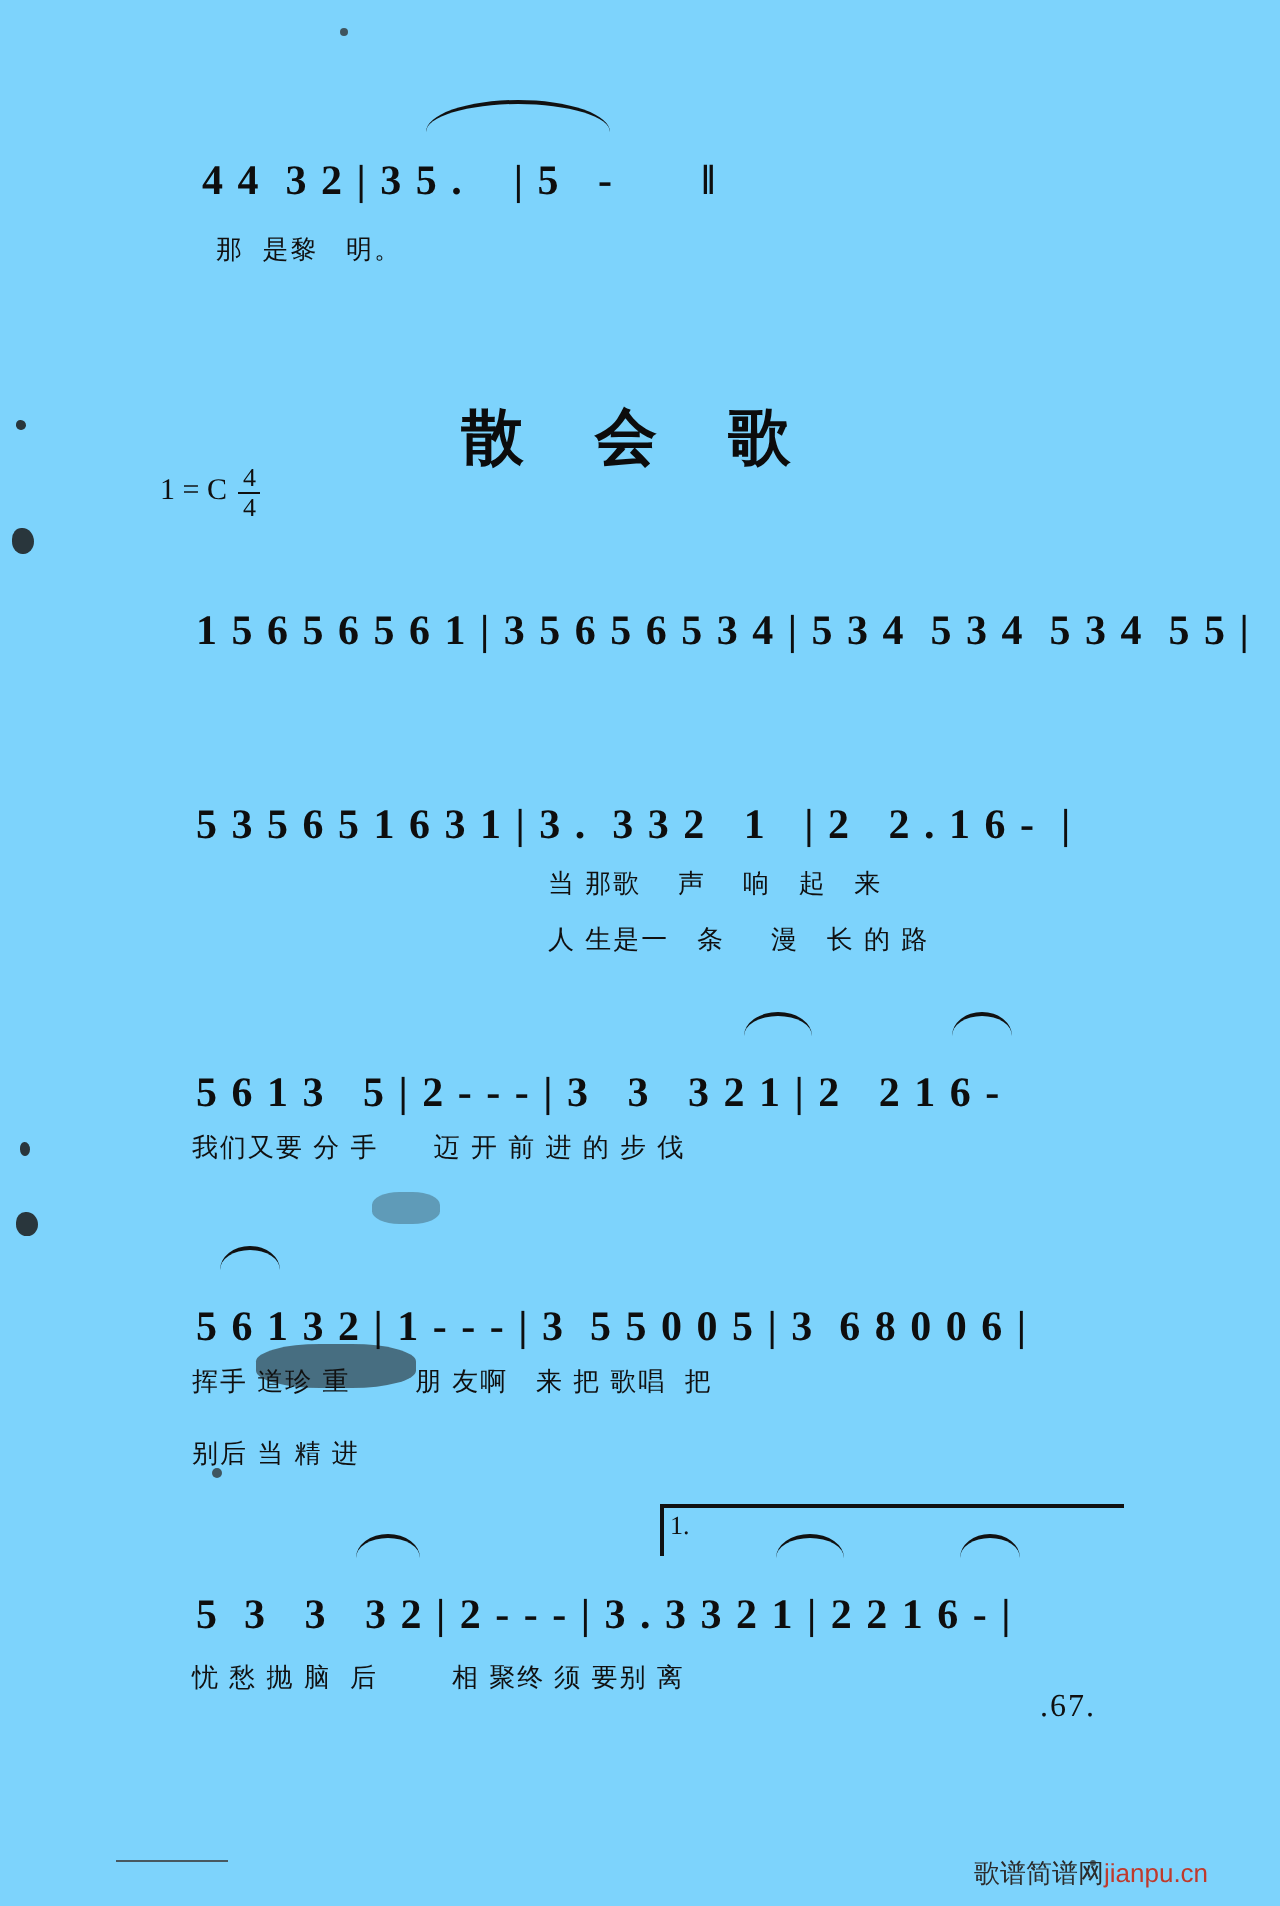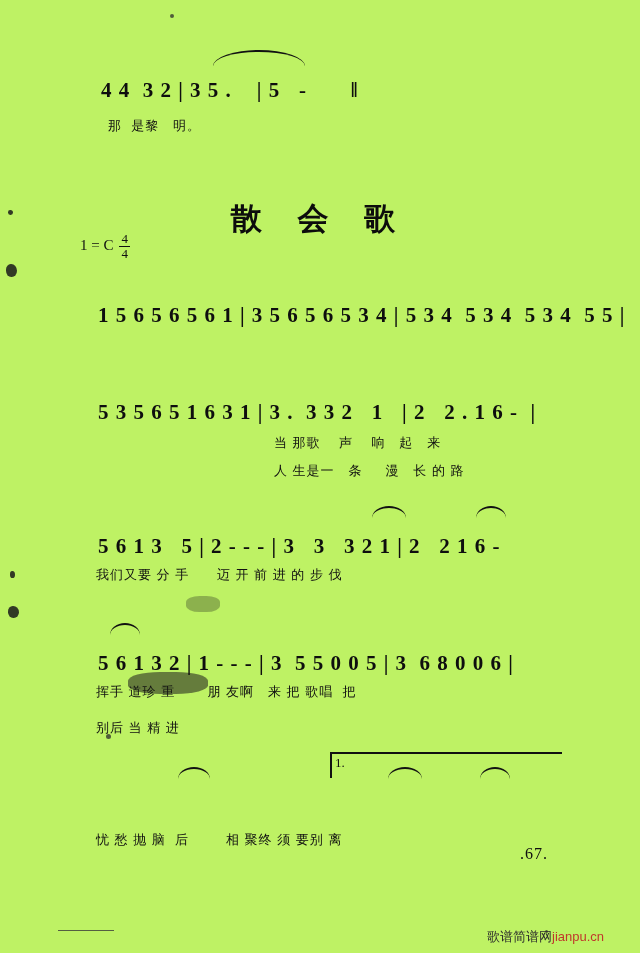--- a/index.html
+++ b/index.html
@@ -7,21 +7,21 @@
     padding: 0;
     background: #ffffff;
   }
   body {
     font-family: "Liberation Sans", sans-serif;
   }
   #page {
     position: relative;
     width: 640px;
     height: 953px;
-    background: #bef264;
+    background: #7dd3fc;
     overflow: hidden;
     text-decoration: underline;
   }
   
   .speckle {
     position: absolute;
     background: #2b2b2b;
     border-radius: 50%;
     opacity: .75;
   }
@@ -197,20 +197,23 @@
   <div class="music-line" style="left:80px; top:664px;">
     <span class="lyrics">挥手 道珍 重       朋 友啊   来 把 歌唱  把</span>
   </div>
   <div class="music-line" style="left:80px; top:700px;">
     <span class="lyrics">别后 当 精 进</span>
   </div>
 
   <div class="repeat-bracket" style="left:330px; top:752px; width:230px; height:24px;">
     <span>1.</span>
   </div>
+  <div class="music-line" style="left:82px; top:777px;">
+    <span class="notes">5  3   3   3 2 | 2 - - - | 3 . 3 3 2 1 | 2 2 1 6 - |</span>
+  </div>
   <div class="slur" style="left:178px; top:767px; width:32px; height:10px;"></div>
   <div class="slur" style="left:388px; top:767px; width:34px; height:10px;"></div>
   <div class="slur" style="left:480px; top:767px; width:30px; height:10px;"></div>
   <div class="music-line" style="left:80px; top:812px;">
     <span class="lyrics">忧 愁 抛 脑  后        相 聚终 须 要别 离</span>
   </div>
 
   <div class="pagenum" style="left:520px; top:845px;">.67.</div>
 
   <div class="hrule" style="left:58px; top:930px; width:56px;"></div>

